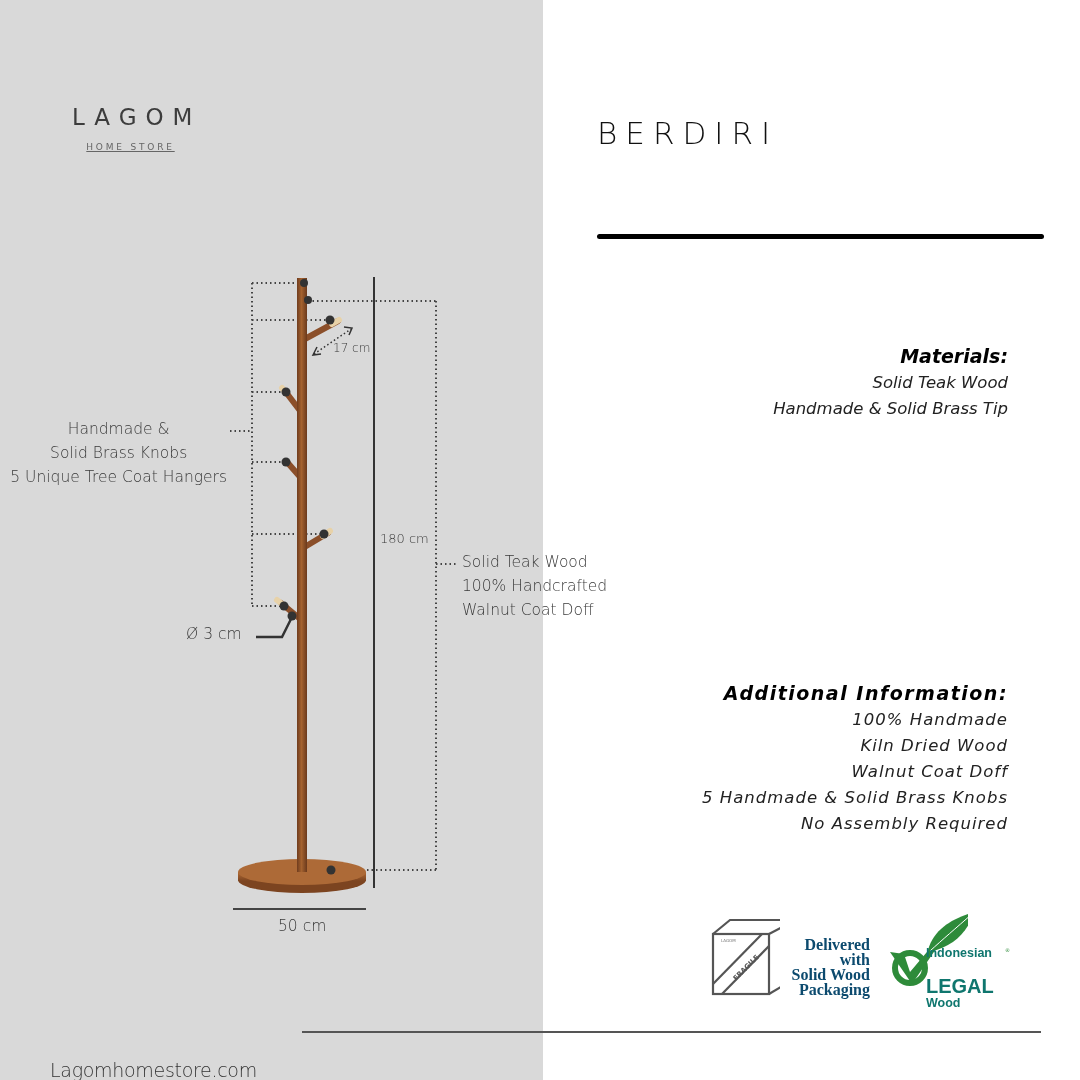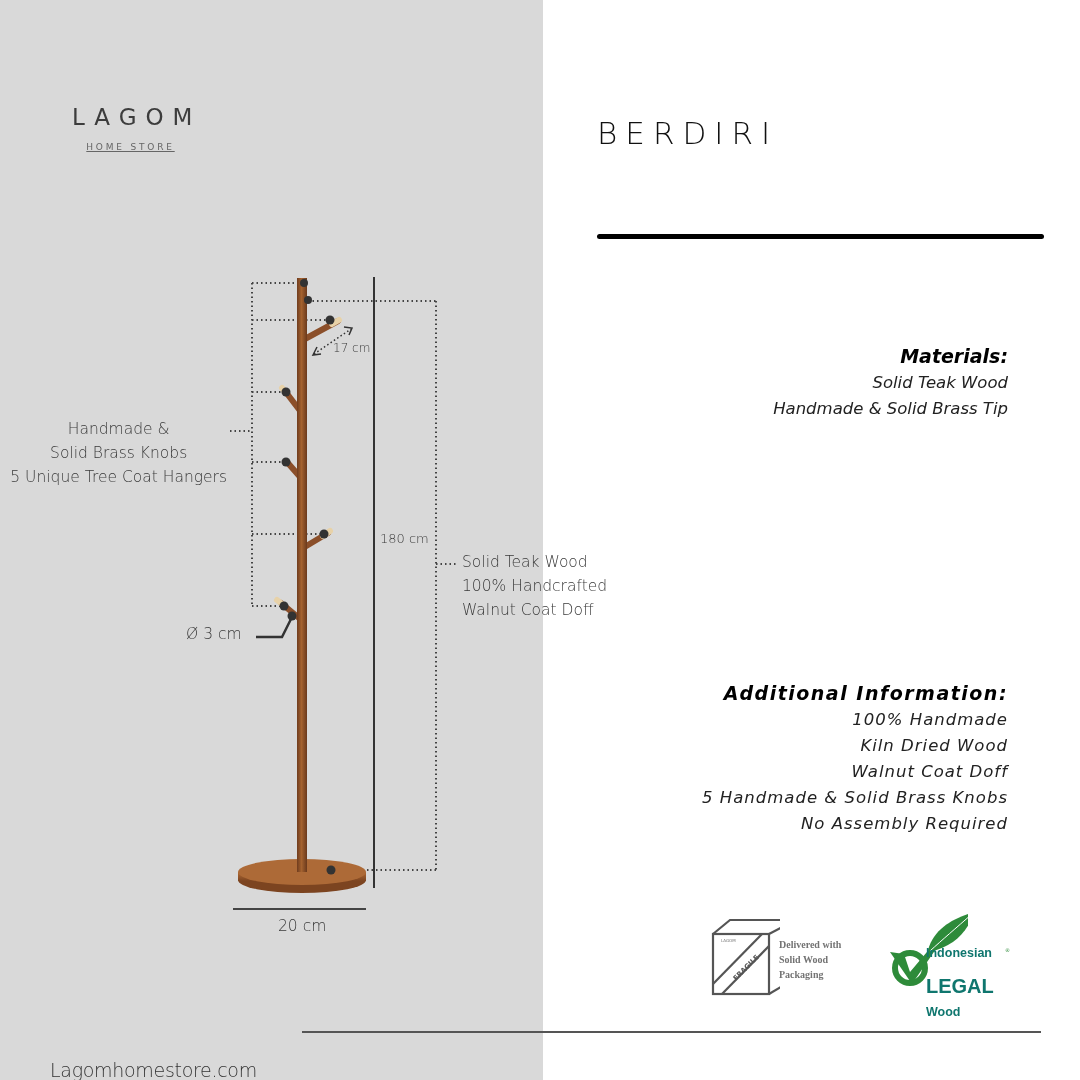--- a/index.html
+++ b/index.html
@@ -28,27 +28,27 @@
   .spec { position: absolute; right: 72px; text-align: right; }
   .spec-heading { font-family: "DejaVu Sans", sans-serif; font-weight: 700; font-style: italic; font-size: 19px; color: #000; line-height: 28px; }
   .spec-line { font-family: "DejaVu Sans", sans-serif; font-style: italic; font-weight: 300; font-size: 16.5px; color: #222; line-height: 26px; }
   .spec-materials { top: 302px; margin-top: 40px; }
   .spec-dimension { top: 496px; }
   .spec-additional { top: 673px; margin-top: 6px; }
   .spec-additional .spec-heading { letter-spacing: 1.5px; }
   .spec-additional .spec-line { letter-spacing: 1px; }
 
   .badge-packaging { position: absolute; left: 710px; top: 916px; width: 160px; height: 82px; }
-  .badge-pack-text { position: absolute; left: 69px; top: 21px; font-family: "Liberation Serif", serif; font-weight: 700; font-size: 10px; line-height: 15px; color: #737373; }
+  .badge-pack-text { position: absolute; left: 69px; top: 21px; font-family: "Liberation Serif", serif; font-weight: 700; font-size: 16px; line-height: 15px; color: #0c4a6e; text-align: right; }
 
   .badge-legal { position: absolute; left: 888px; top: 910px; width: 130px; height: 90px; }
   .legal-text { position: absolute; left: 38px; top: 37px; font-family: "Liberation Sans", sans-serif; font-weight: 700; color: #0f766e; line-height: 1; }
   .legal-l1 { font-size: 12.5px; }
   .legal-l2 { font-size: 20px; margin-top: 16px; }
-  .legal-l3 { font-size: 12.5px; margin-top: 10px; }
+  .legal-l3 { font-size: 12.5px; margin-top: 1px; }
   .legal-reg { position: absolute; left: 117px; top: 37px; font-size: 5px; color: #2e8b3a; }
 
   .footer-url { position: absolute; left: 50px; top: 1059px; font-family: "DejaVu Sans", sans-serif; font-weight: 300; font-size: 19px; color: #333; letter-spacing: -0.3px; }
   .footer-rule { position: absolute; left: 302px; top: 1031px; width: 739px; height: 1.5px; background: #555; }
 </style>
 </head>
 <body>
 
 <div class="left-panel"></div>
 
@@ -138,21 +138,21 @@
   <div>5 Unique Tree Coat Hangers</div>
 </div>
 <div class="annot annot-right">
   <div>Solid Teak Wood</div>
   <div>100% Handcrafted</div>
   <div>Walnut Coat Doff</div>
 </div>
 <div class="annot annot-17">17 cm</div>
 <div class="annot annot-180">180 cm</div>
 <div class="annot annot-3">Ø 3 cm</div>
-<div class="annot annot-30">20 cm</div>
+<div class="annot annot-30">50 cm</div>
 
 <div class="title">
   <div>BERDIRI</div>
 </div>
 <div class="title-rule"></div>
 
 <div class="spec spec-materials">
   <div class="spec-heading">Materials:</div>
   <div class="spec-line">Solid Teak Wood</div>
   <div class="spec-line">Handmade &amp; Solid Brass Tip</div>

